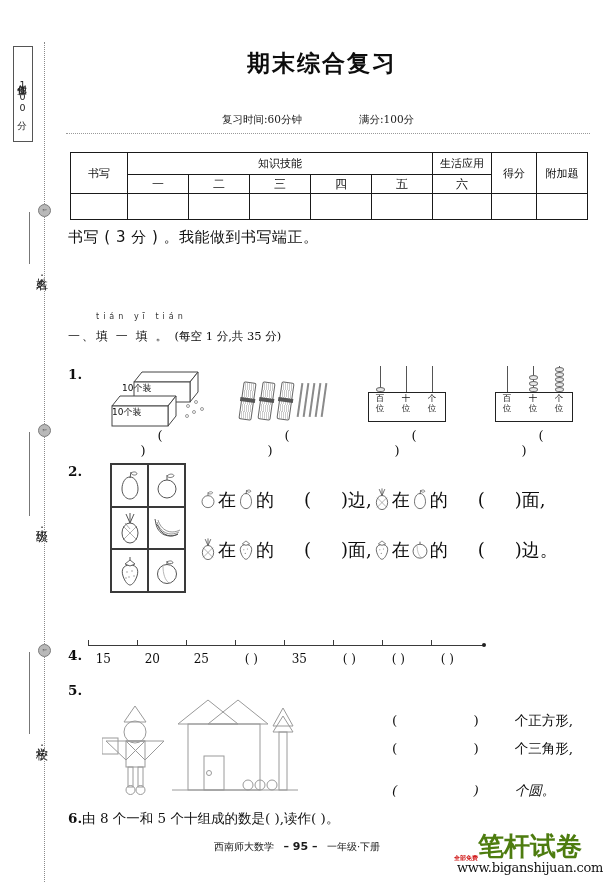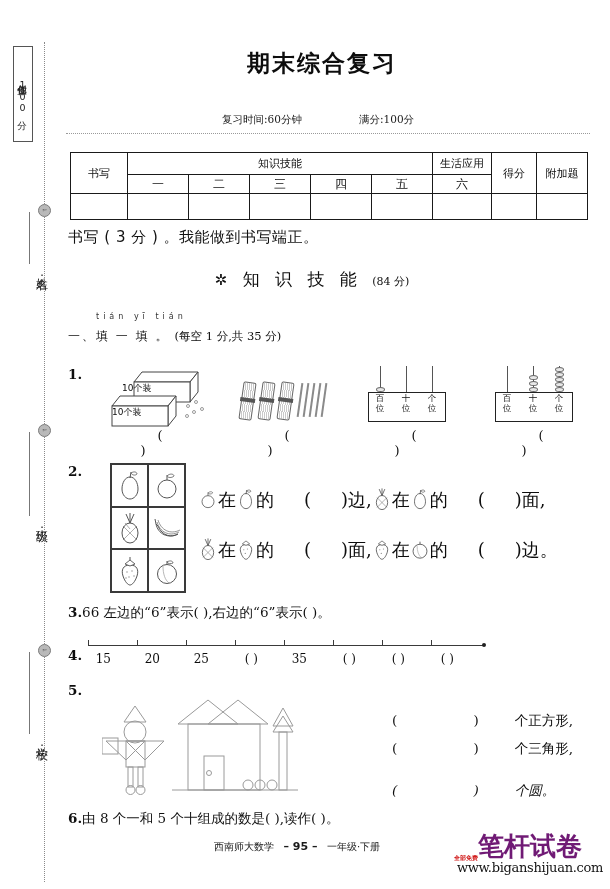--- a/index.html
+++ b/index.html
@@ -221,21 +221,21 @@
   #footer {
     position: absolute; top: 840px; left: 0; width: 470px;
     text-align: center; font-size: 10px; color: #1a1a1a;
     font-family: "DejaVu Sans", "Liberation Sans", sans-serif;
   }
   #footer .pg { font-weight: bold; font-size: 11px; }
   #watermark {
     position: absolute; right: 0px; top: 832px; width: 160px; text-align: center;
   }
   #watermark .wm-cn {
-    font-size: 26px; font-weight: bold; color: #701a75;
+    font-size: 26px; font-weight: bold; color: #4d7c0f;
     font-family: "DejaVu Sans", "Liberation Sans", sans-serif;
     letter-spacing: 0px; line-height: 28px;
   }
   #watermark .wm-url {
     font-size: 13px; color: #111; letter-spacing: -0.3px;
     font-family: "DejaVu Serif", "Liberation Serif", serif;
   }
   #watermark .wm-badge {
     position: absolute; left: 4px; top: 22px;
     font-size: 6px; color: #d21f1f; font-weight: bold;
@@ -306,25 +306,20 @@
       <td></td>
       <td></td>
       <td></td>
       <td></td>
     </tr>
   </tbody>
     </table>
 
   <div class="qline" id="handwriting-line">书写 ( 3 分 ) 。我能做到书写端正。</div>
 
-  <div id="section-heading">
-    <span class="flower">✲</span>
-    <span>知 识 技 能</span>
-    <span class="pts">(84 分)</span>
-  </div>
 
   <div id="q-one-head">
     <span class="pinyin">tián  yī  tián</span>
     <span class="big">一、填 一 填 。</span>
     <span class="sub">(每空 1 分,共 35 分)</span>
   </div>
 
   <div id="q1">
     <span class="qnum">1.</span>
 
@@ -492,23 +487,20 @@
             <circle cx="12" cy="21" r="0.8" fill="#888"></circle>
             <path d="M8 8 L13 4 L18 8 L13 10 Z" fill="#fff" stroke="#555" stroke-width="1"></path>
           </svg></span><span>在</span><span class="ficon"><svg width="20" height="22" viewBox="0 0 26 30">
             <circle cx="13" cy="18" r="9.5" fill="#fff" stroke="#555" stroke-width="1.2"></circle>
             <path d="M9 10 C9 18 11 24 15 27" stroke="#999" stroke-width="0.8" fill="none"></path>
             <path d="M13 8.5 L13 5" stroke="#555" stroke-width="1.2"></path>
           </svg></span><span class="blankpar">的(</span><span>)边。</span>
     </div>
   </div>
 
-  <div id="q3" class="qline">
-    <span class="qnum">3.</span><span>66 左边的“6”表示(            ),右边的“6”表示(            )。</span>
-  </div>
 
   <div id="q4">
     <span class="qnum">4.</span>
     <div id="numline-axis">
       <span class="tick" style="left:0px;"></span>
       <span class="tick" style="left:49px;"></span>
       <span class="tick" style="left:98px;"></span>
       <span class="tick" style="left:147px;"></span>
       <span class="tick" style="left:196px;"></span>
       <span class="tick" style="left:245px;"></span>

